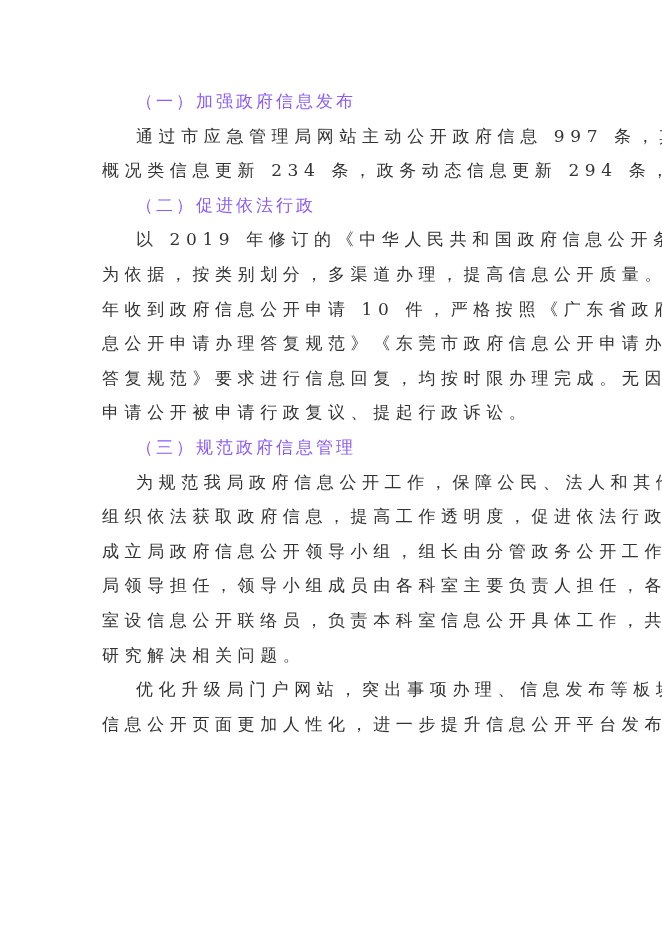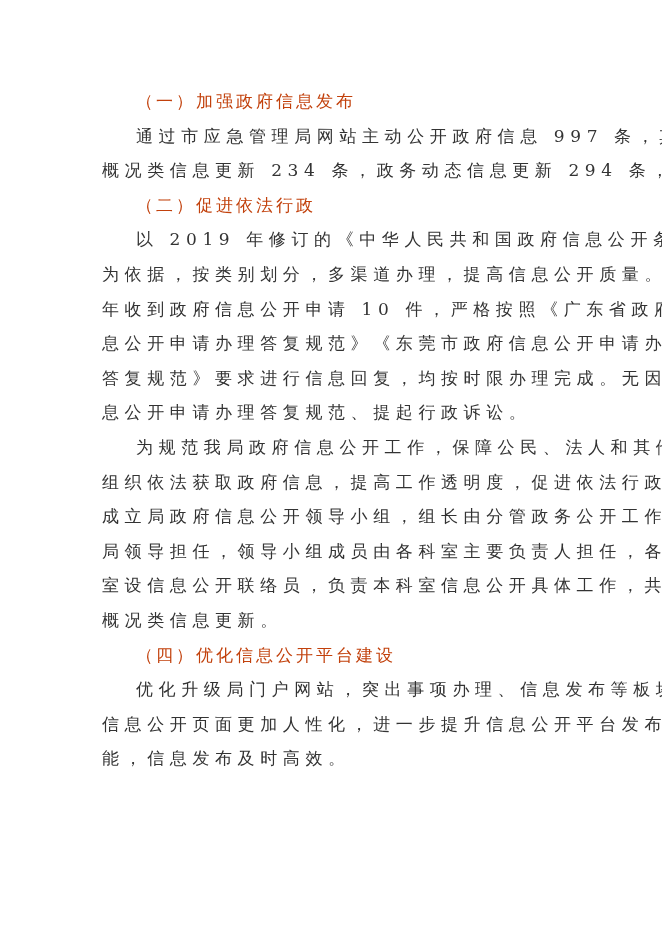--- a/index.html
+++ b/index.html
@@ -25,48 +25,47 @@
       height: 34.6px;
       line-height: 34.6px;
       font-size: 17px;
       letter-spacing: 5.6px;
       white-space: nowrap;
       overflow: visible;
     }
     .heading {
       padding-left: 34px;
       letter-spacing: 3px;
-      color: #c2410c;
+      color: #8b5cf6;
     }
     .indent {
       padding-left: 34px;
     }
   </style>
 </head>
 <body>
 
 <div class="page">
 
   <div class="line heading">（一）加强政府信息发布</div>
   <div class="line indent">通过市应急管理局网站主动公开政府信息 997 条，其中</div>
   <div class="line">概况类信息更新 234 条，政务动态信息更新 294 条，信息公</div>
 
   <div class="line heading">（二）促进依法行政</div>
   <div class="line indent">以 2019 年修订的《中华人民共和国政府信息公开条例》</div>
   <div class="line">为依据，按类别划分，多渠道办理，提高信息公开质量。全</div>
   <div class="line">年收到政府信息公开申请 10 件，严格按照《广东省政府信</div>
   <div class="line">息公开申请办理答复规范》《东莞市政府信息公开申请办理</div>
   <div class="line">答复规范》要求进行信息回复，均按时限办理完成。无因依</div>
-  <div class="line">息公开申请办理答复规范、提起行政诉讼。</div>
+  <div class="line">申请公开被申请行政复议、提起行政诉讼。</div>
 
+  <div class="line heading">（三）规范政府信息管理</div>
   <div class="line indent">为规范我局政府信息公开工作，保障公民、法人和其他</div>
   <div class="line">组织依法获取政府信息，提高工作透明度，促进依法行政，</div>
   <div class="line">成立局政府信息公开领导小组，组长由分管政务公开工作的</div>
   <div class="line">局领导担任，领导小组成员由各科室主要负责人担任，各科</div>
   <div class="line">室设信息公开联络员，负责本科室信息公开具体工作，共同</div>
-  <div class="line">概况类信息更新。</div>
+  <div class="line">研究解决相关问题。</div>
 
-  <div class="line heading">（四）优化信息公开平台建设</div>
   <div class="line indent">优化升级局门户网站，突出事项办理、信息发布等板块，</div>
   <div class="line">信息公开页面更加人性化，进一步提升信息公开平台发布功</div>
-  <div class="line">能，信息发布及时高效。</div>
 
 </div>
 
 </body></html>

